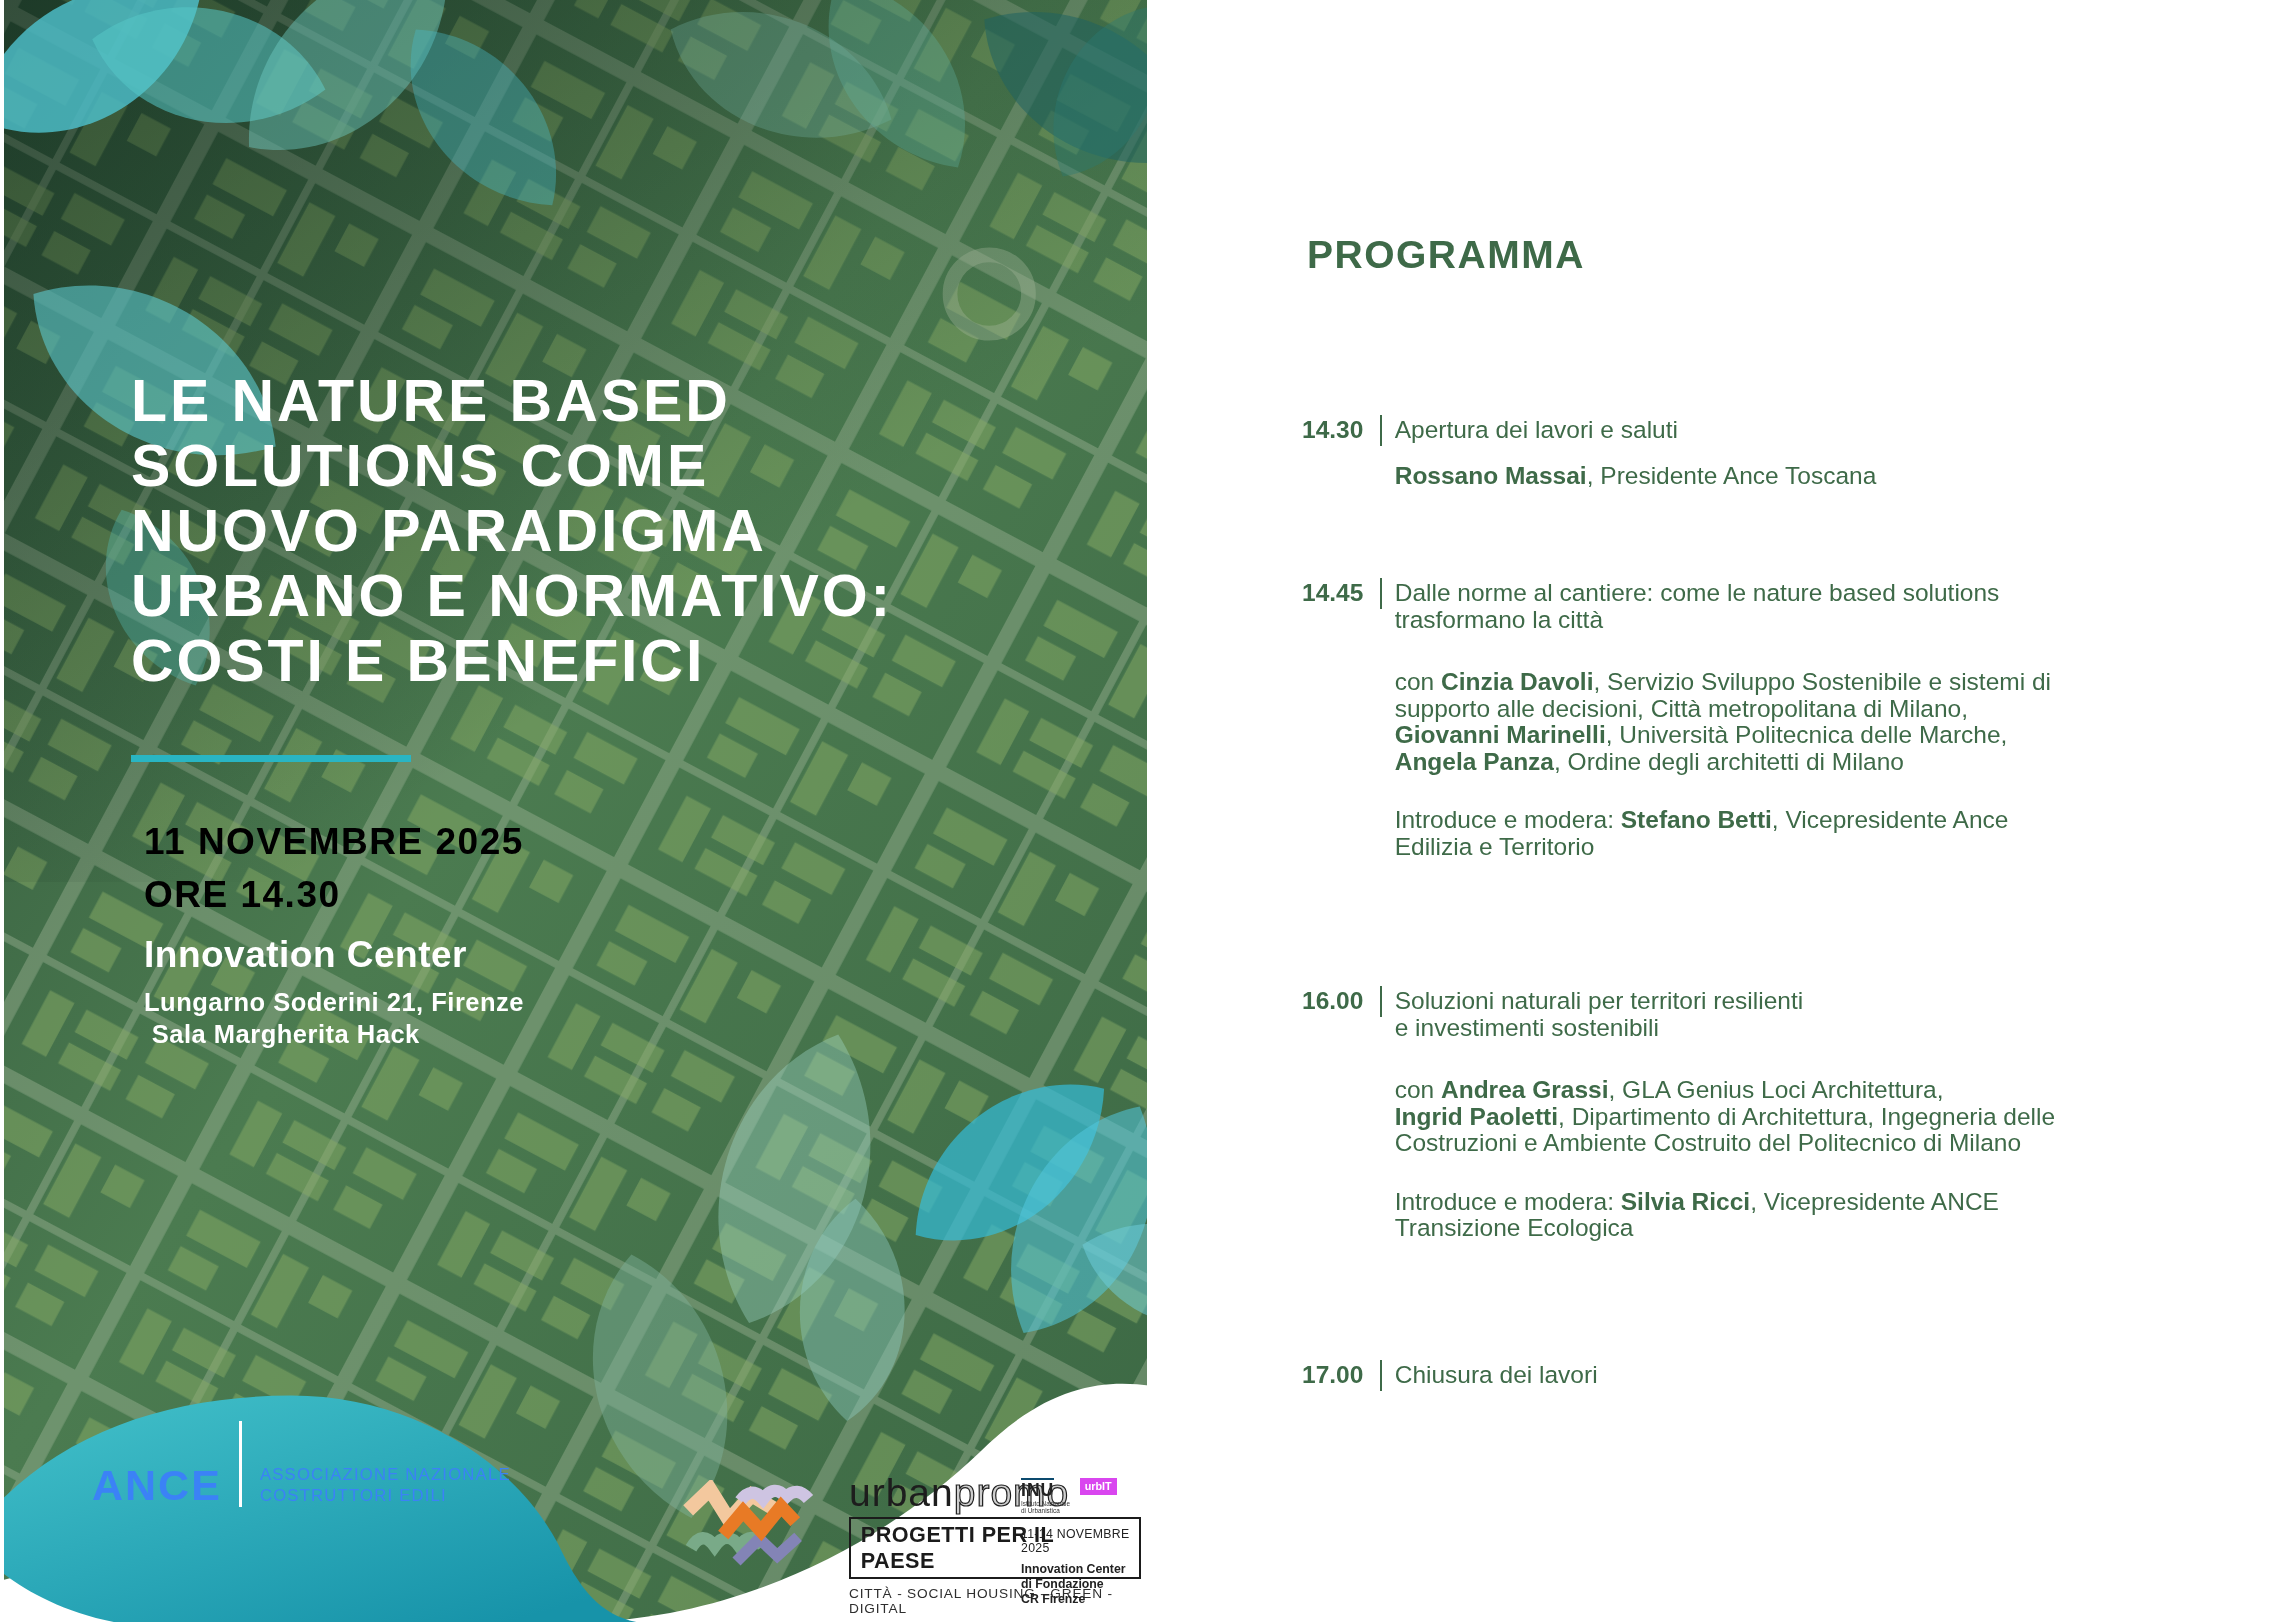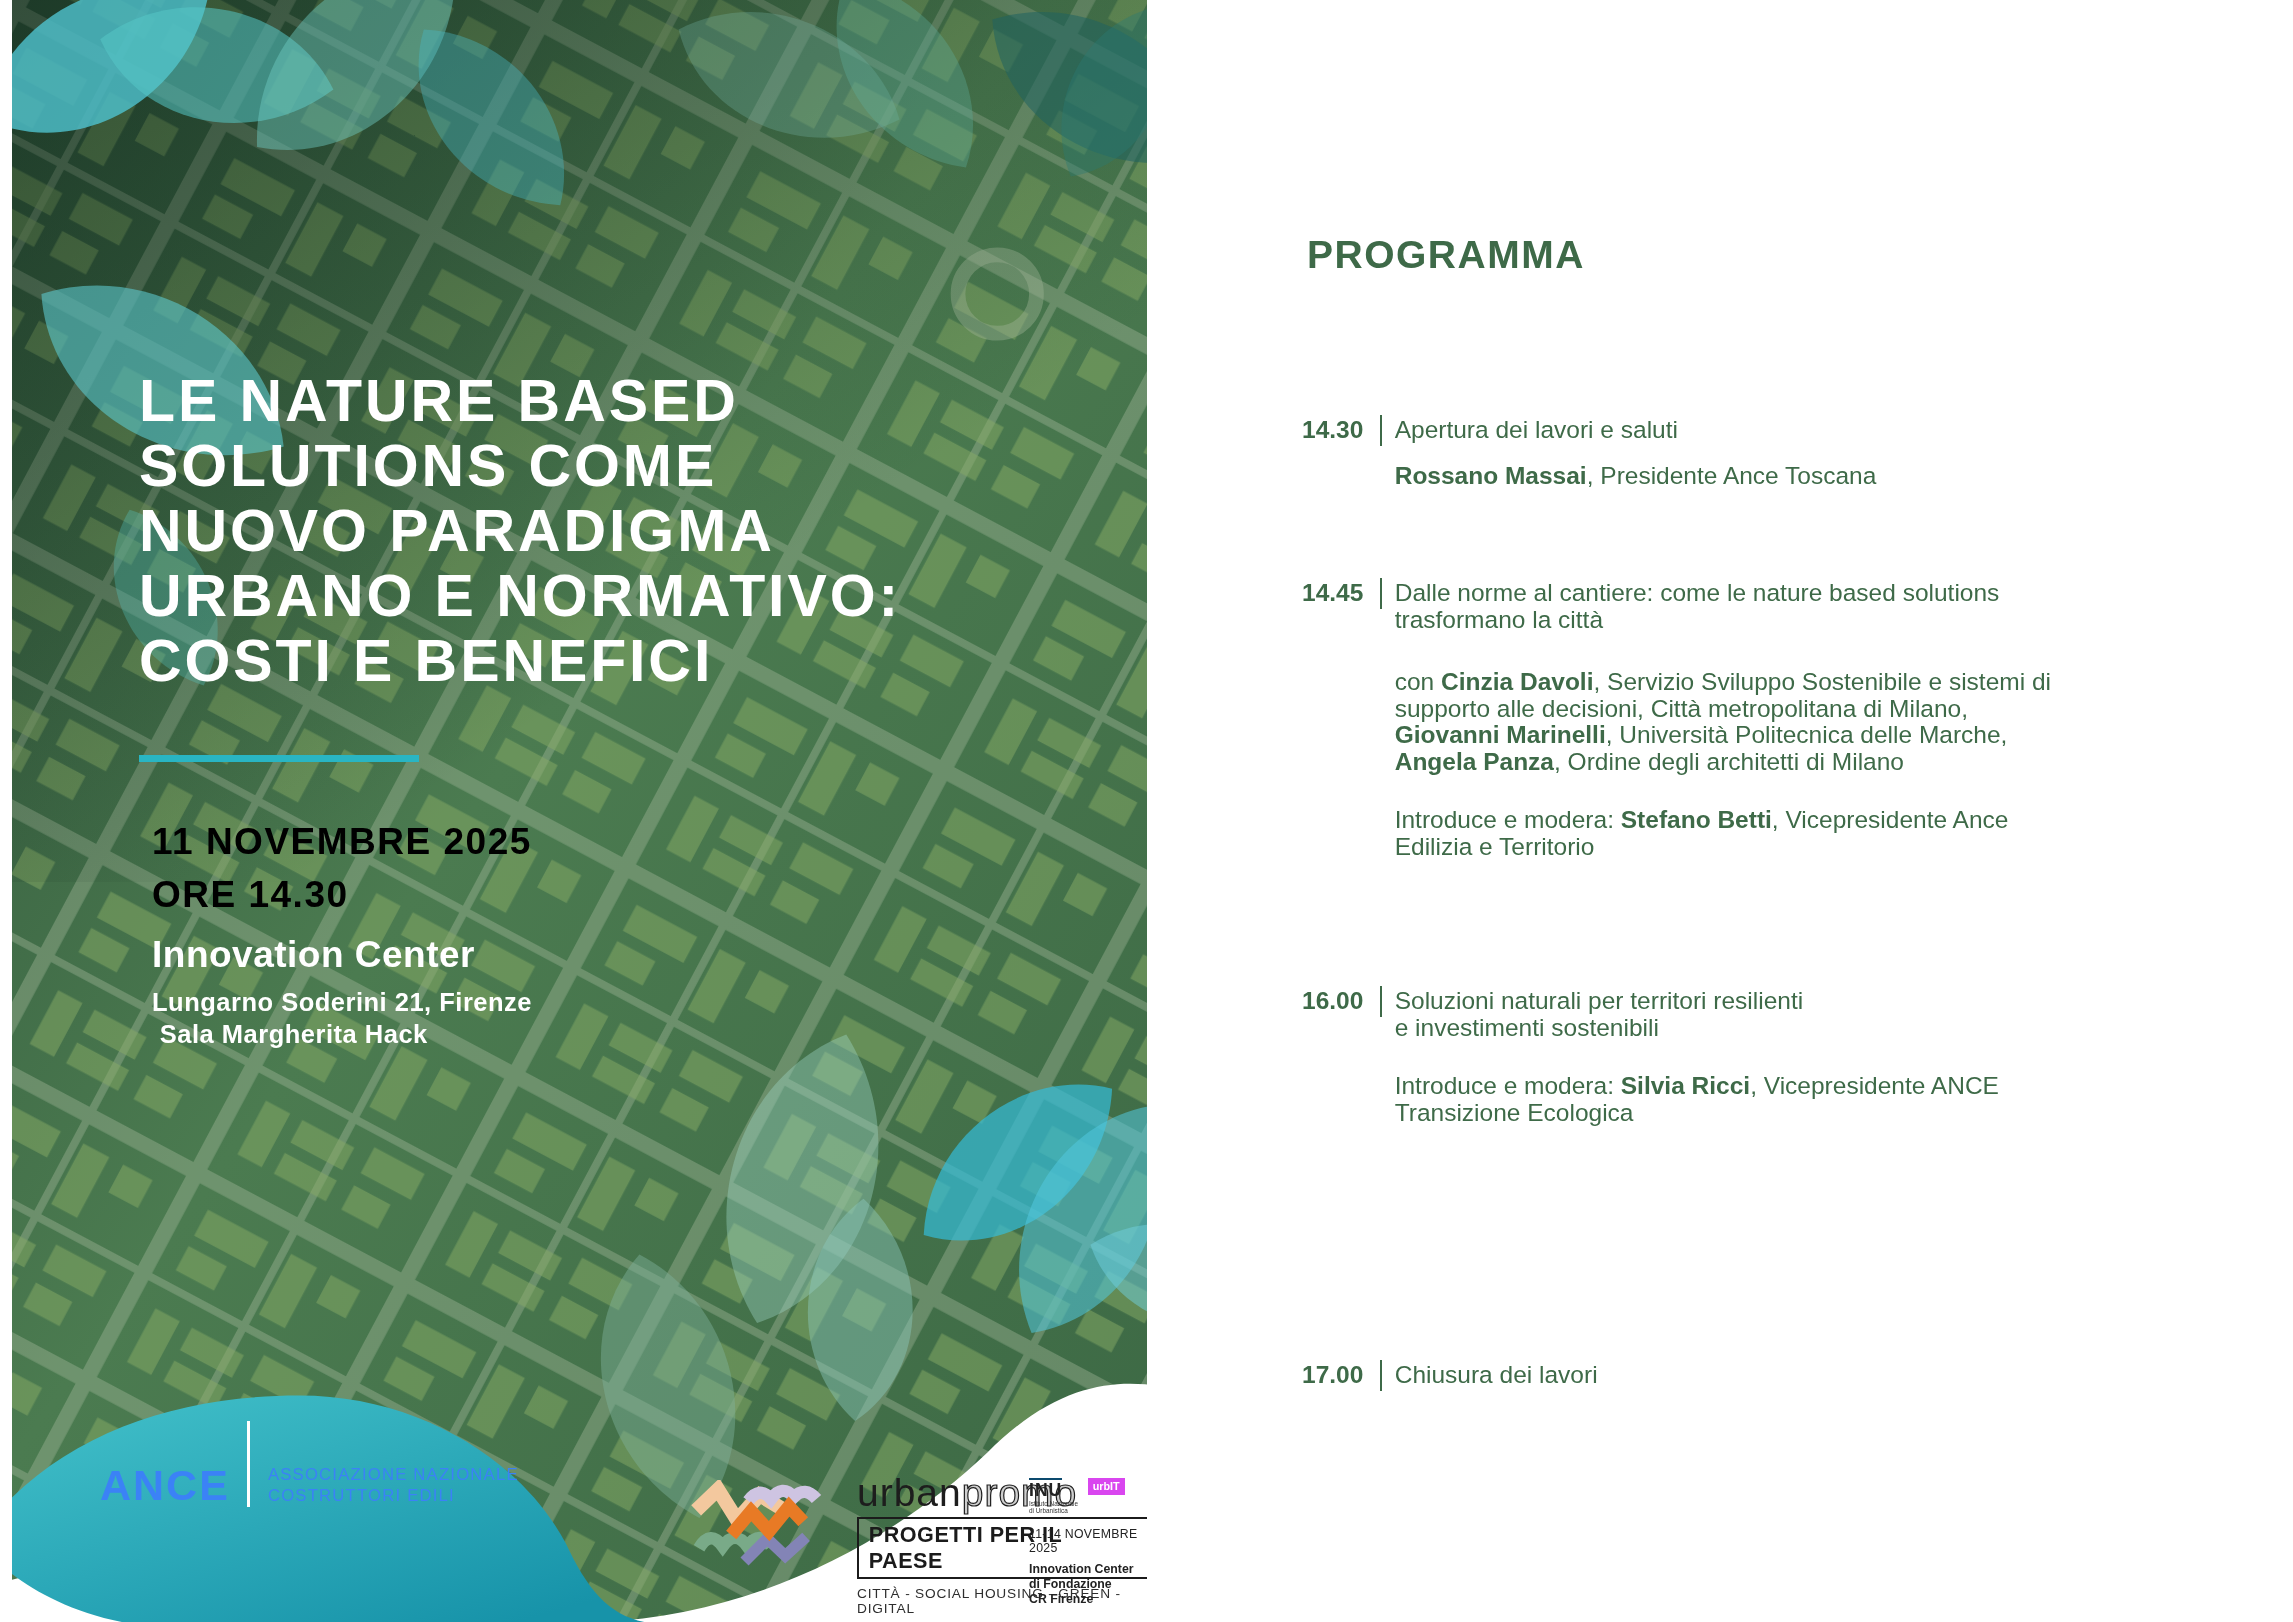--- a/index.html
+++ b/index.html
@@ -2,21 +2,21 @@
 <html><head>
 <meta charset="utf-8">
 <style>
   * { margin:0; padding:0; box-sizing:border-box; }
   html,body { background:#ffffff; }
   .page {
     position:relative; width:2294px; height:1622px; overflow:hidden;
     background:#ffffff; font-family:"Liberation Sans", sans-serif;
   }
   
-  .poster { position:absolute; left:12px; top:0; width:1147px; height:1622px; overflow:hidden; }
+  .poster { position:absolute; left:4px; top:0; width:1147px; height:1622px; overflow:hidden; }
   .poster svg.map { position:absolute; left:0; top:0; width:1147px; height:1622px; display:block; }
   .title {
     position:absolute; left:127px; top:369px; color:#ffffff; font-weight:700;
     font-size:59px; line-height:65px; letter-spacing:2.9px;
   }
   .divider { position:absolute; left:127px; top:755px; width:280px; height:6.9px; background:#29b5c3; }
   .datetime { position:absolute; left:140px; top:815px; color:#000000; font-weight:700;
               font-size:37px; line-height:53px; letter-spacing:1.5px; }
   .venue { position:absolute; left:140px; top:934px; color:#ffffff; }
   .venue .vname { font-size:37px; font-weight:700; letter-spacing:0.5px; margin-bottom:9.8px; }
@@ -204,20 +204,21 @@
         <div class="speakers"><span>con </span><b>Cinzia Davoli</b><span>, Servizio Sviluppo Sostenibile e sistemi di</span><br><span>supporto alle decisioni, Città metropolitana di Milano,</span><br><b>Giovanni Marinelli</b><span>, Università Politecnica delle Marche,</span><br><b>Angela Panza</b><span>, Ordine degli architetti di Milano</span></div>
         <div class="moderator"><span>Introduce e modera: </span><b>Stefano Betti</b><span>, Vicepresidente Ance</span><br><span>Edilizia e Territorio</span></div>
       </div>
     </div>
 
     <div class="entry e2">
       <div class="time">16.00</div>
       <div class="vbar"></div>
       <div class="ebody">
         <div class="etitle">Soluzioni naturali per territori resilienti<br>e investimenti sostenibili</div>
+        <div class="speakers"><span>con </span><b>Andrea Grassi</b><span>, GLA Genius Loci Architettura,</span><br><b>Ingrid Paoletti</b><span>, Dipartimento di Architettura, Ingegneria delle</span><br><span>Costruzioni e Ambiente Costruito del Politecnico di Milano</span></div>
         <div class="moderator"><span>Introduce e modera: </span><b>Silvia Ricci</b><span>, Vicepresidente ANCE</span><br><span>Transizione Ecologica</span></div>
       </div>
     </div>
 
     <div class="entry e3">
       <div class="time">17.00</div>
       <div class="vbar"></div>
       <div class="ebody">
         <div class="etitle">Chiusura dei lavori</div>
 

